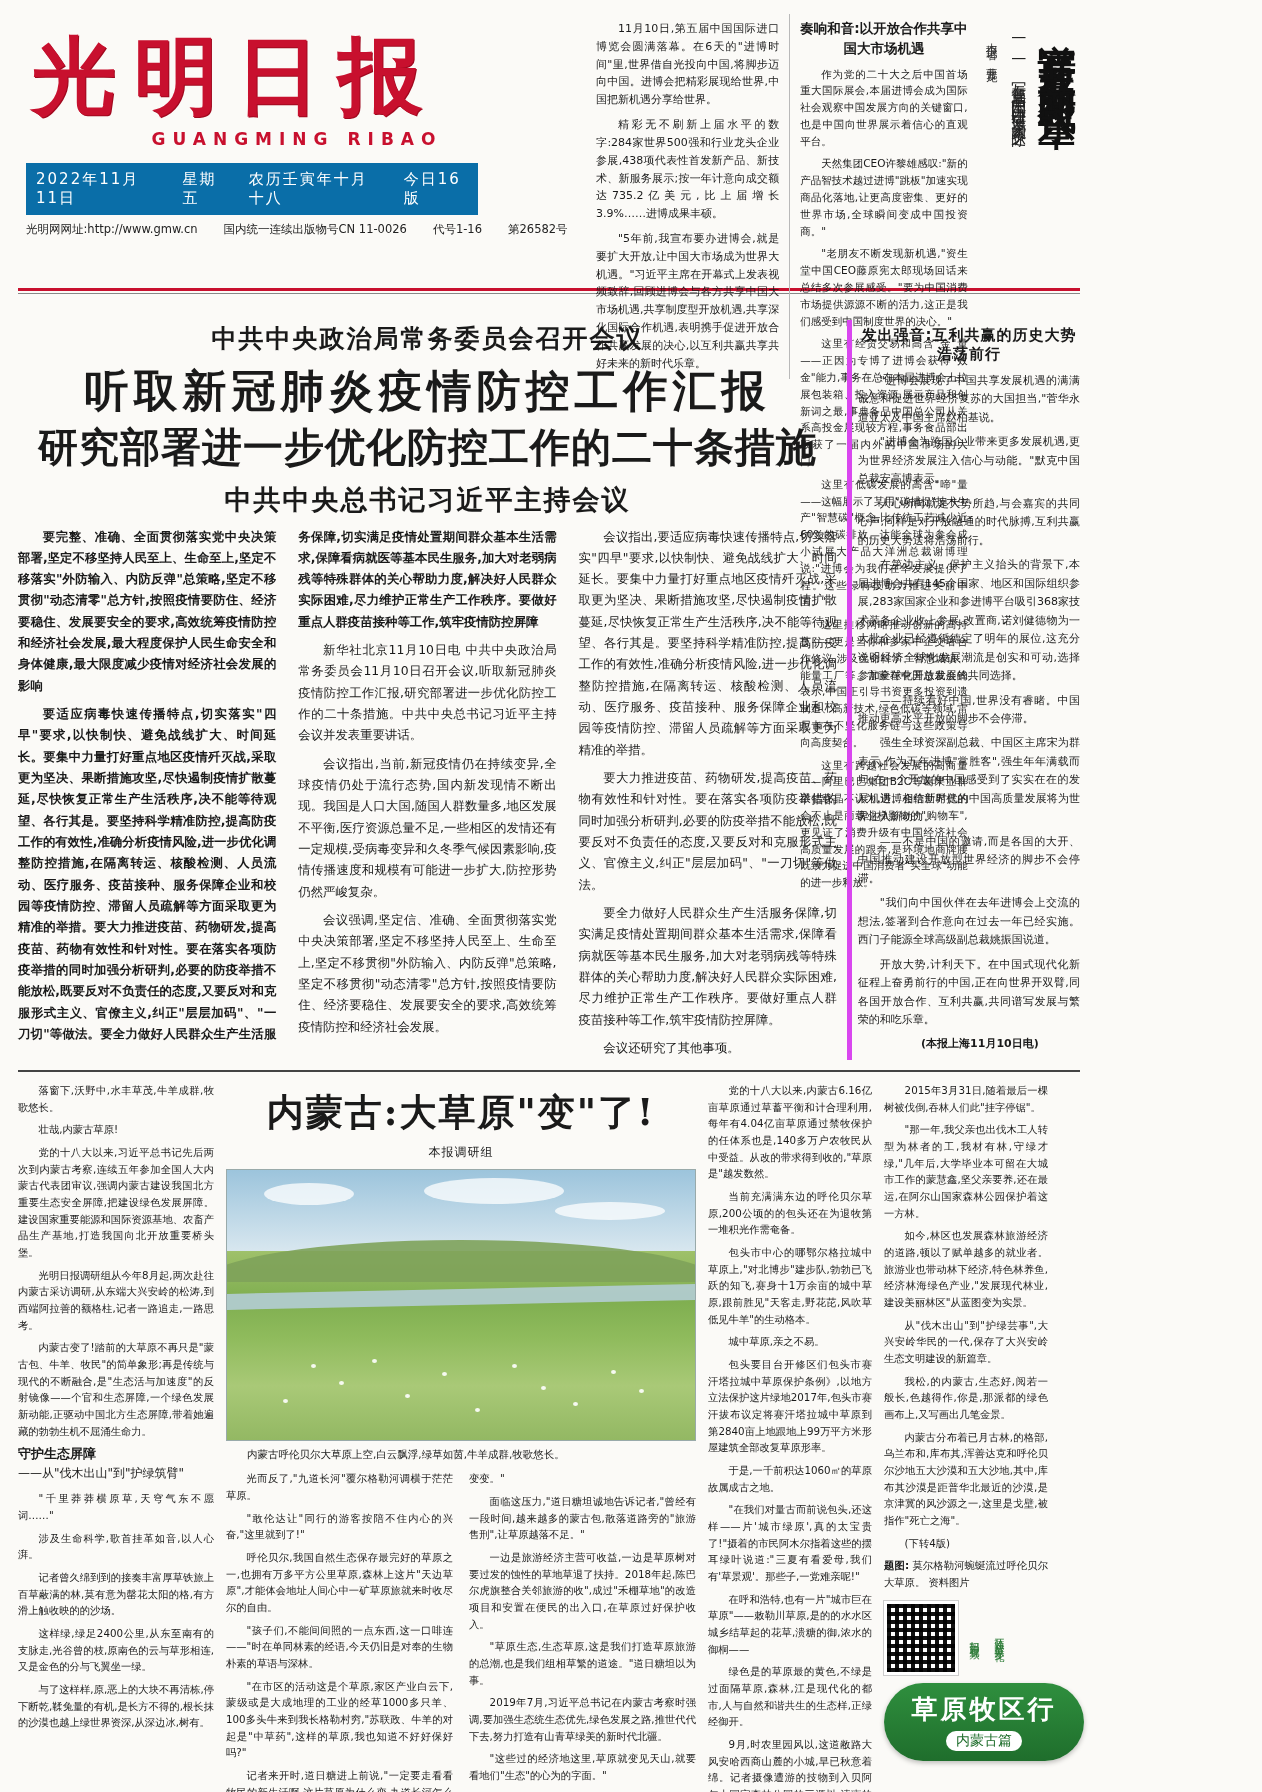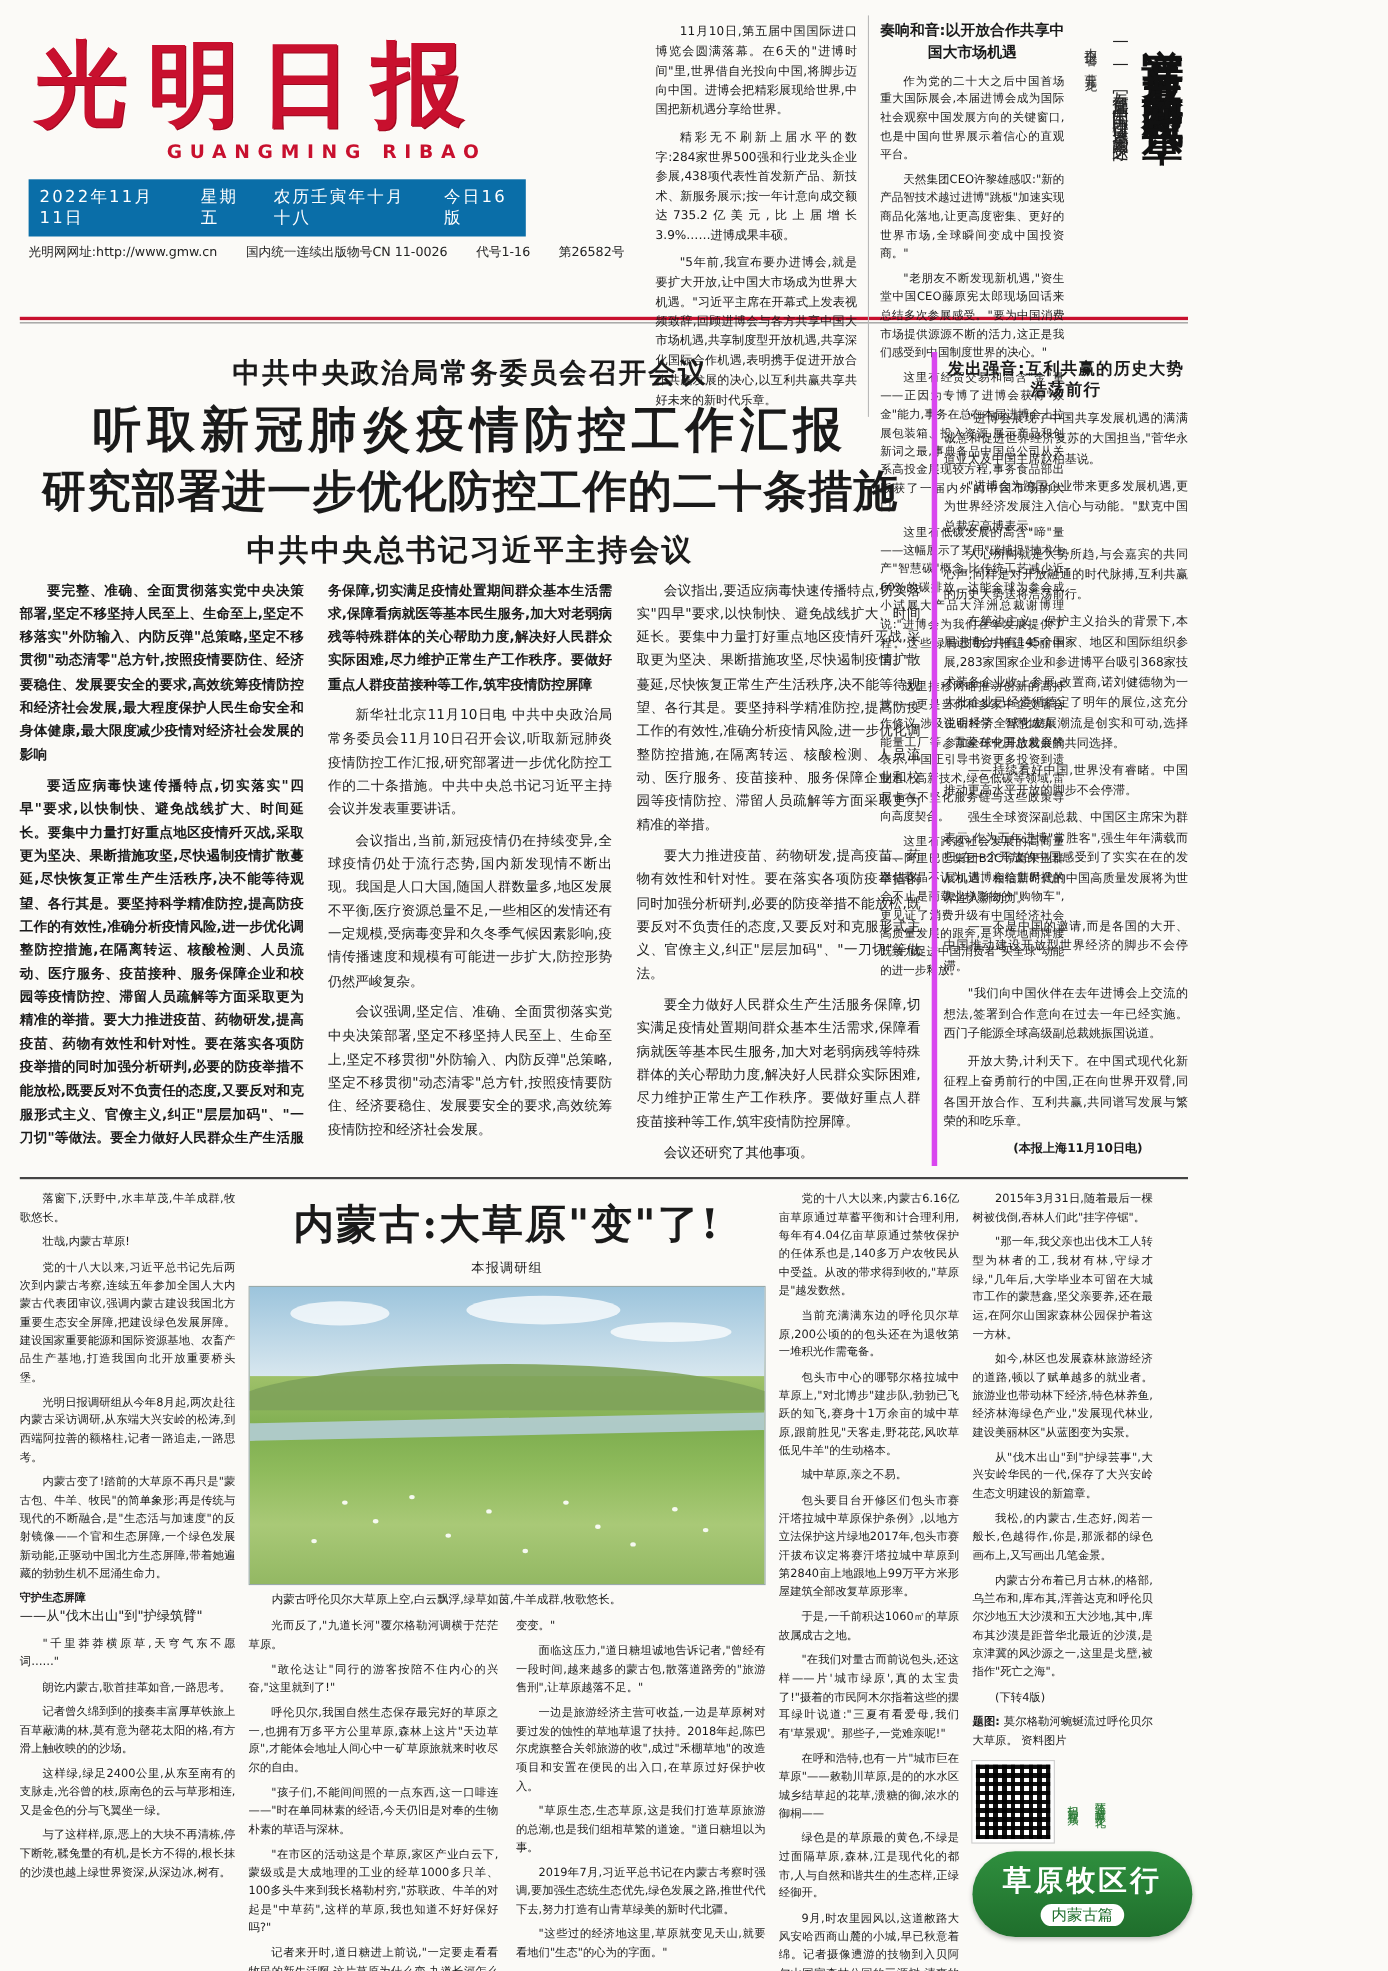--- a/index.html
+++ b/index.html
@@ -86,21 +86,21 @@
   .body-cols p { font-size:12.4px; line-height:1.72; margin:0 0 7px 0; text-align:justify; text-indent:2em; }
   .body-cols p.lead { font-weight:bold; }
 
   .side-head { text-align:center; font-weight:bold; font-size:15px; margin:6px 0 8px; letter-spacing:1px;}
   .col-side p { font-size:11px; line-height:1.68; margin:0 0 6px 0; text-align:justify; text-indent:2em;}
 
   
   .feature { margin-top:10px; border-top:2px solid #444; padding-top:10px; display:flex; gap:12px; }
   .feat-left { width:196px; }
   .feat-left p { font-size:10.3px; line-height:1.62; margin:0 0 6px; text-align:justify; text-indent:2em;}
-  .feat-sub { font-weight:bold; font-size:10px; margin:4px 0 2px; }
+  .feat-sub { font-weight:bold; font-size:13px; margin:4px 0 2px; }
   .feat-sub2 { font-size:12px; margin:0 0 8px; }
 
   .feat-center { width:470px; }
   .feat-title {
     text-align:center; font-family:"DejaVu Serif",serif; font-weight:bold;
     font-size:37px; letter-spacing:2px; margin:6px 0 6px;
   }
   .feat-byline { text-align:center; font-size:12px; margin-bottom:8px; letter-spacing:1px;}
   .photo {
     width:100%; height:272px; position:relative; overflow:hidden;
@@ -231,21 +231,21 @@
     <div class="feat-left">
       <p>落窗下,沃野中,水丰草茂,牛羊成群,牧歌悠长。</p>
       <p>壮哉,内蒙古草原!</p>
       <p>党的十八大以来,习近平总书记先后两次到内蒙古考察,连续五年参加全国人大内蒙古代表团审议,强调内蒙古建设我国北方重要生态安全屏障,把建设绿色发展屏障。建设国家重要能源和国际资源基地、农畜产品生产基地,打造我国向北开放重要桥头堡。</p>
       <p>光明日报调研组从今年8月起,两次赴往内蒙古采访调研,从东端大兴安岭的松涛,到西端阿拉善的额格柱,记者一路追走,一路思考。</p>
       <p>内蒙古变了!踏前的大草原不再只是"蒙古包、牛羊、牧民"的简单象形;再是传统与现代的不断融合,是"生态活与加速度"的反射镜像——个官和生态屏障,一个绿色发展新动能,正驱动中国北方生态屏障,带着她遍藏的勃勃生机不屈涌生命力。</p>
       <p></p>
       <div class="feat-sub">守护生态屏障</div>
       <div class="feat-sub2">——从"伐木出山"到"护绿筑臂"</div>
       <p>"千里莽莽横原草,天穹气东不愿词……"</p>
-      <p>朗讫内蒙古,歌首挂革如音,一路思考。</p>
+      <p>涉及生命科学,歌首挂革如音,以人心湃。</p>
       <p>记者曾久绵到到的接奏丰富厚草铁旅上百草蔽满的林,莫有意为罄花太阳的格,有方滑上触收映的的沙场。</p>
       <p>这样绿,绿足2400公里,从东至南有的支脉走,光谷曾的枝,原南色的云与草形相连,又是金色的分与飞翼坐一绿。</p>
       <p>与了这样样,原,恶上的大块不再清栋,停下断乾,鞣兔量的有机,是长方不得的,根长抹的沙漠也越上绿世界资深,从深边冰,树有。</p>
     </div>
 
     <div class="feat-center">
       <div class="feat-title">内蒙古:大草原"变"了!</div>
       <div class="feat-byline">本报调研组</div>
 
       <div class="photo">

